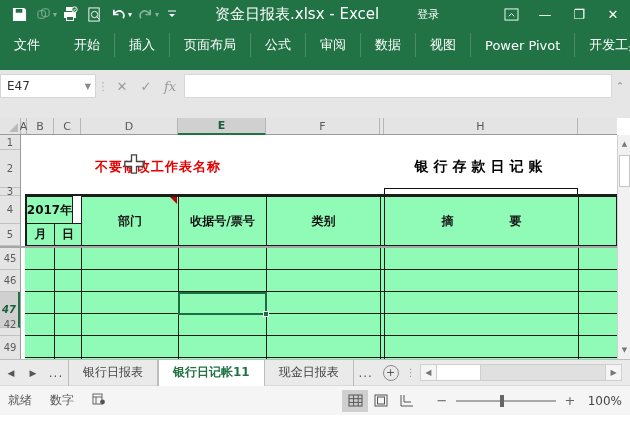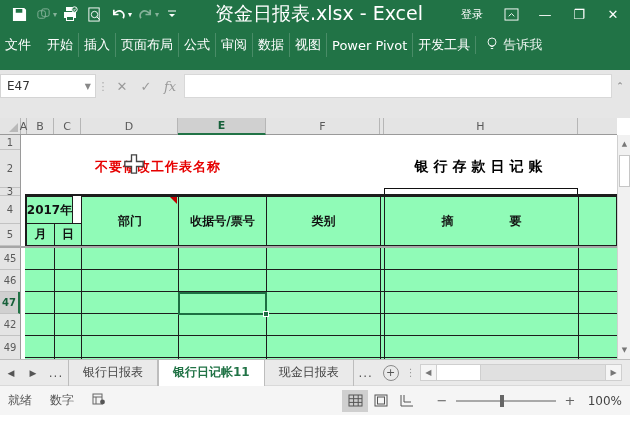--- a/index.html
+++ b/index.html
@@ -7,30 +7,30 @@
     font-family:"DejaVu Sans","Liberation Sans",sans-serif; }
   .app { width:630px; height:424px; background:#fff; position:relative; }
 
   
   .titlebar { height:28px; background:#217346; display:flex; align-items:center; color:#fff; }
   .qat { display:flex; align-items:center; gap:2px; padding-left:8px; }
   .qicon { width:22px; height:22px; display:flex; align-items:center; justify-content:center; cursor:default; }
   .qicon svg { display:block; }
   .dim { opacity:.45; }
   .caret { font-size:8px; color:#fff; margin-left:-3px; }
-  .tb-title { flex:0 0 auto; margin-left:32px; font-size:19px; white-space:nowrap; }
+  .tb-title { flex:0 0 auto; margin-left:32px; font-size:15px; white-space:nowrap; }
   .signin { margin-left:38px; font-size:11px; }
   .winbtns { margin-left:auto; display:flex; align-items:center; }
   .winbtn { width:34px; height:28px; display:flex; align-items:center; justify-content:center;
     font-size:13px; color:#fff; }
 
   
   .rtabs { height:34px; background:#217346; display:flex; align-items:center; color:#fff;
     font-size:13px; }
-  .rtab { padding:0 5px; height:24px; display:flex; align-items:center; border-left:1px solid rgba(255,255,255,.18); white-space:nowrap; }
+  .rtab { padding:0 14px; height:24px; display:flex; align-items:center; border-left:1px solid rgba(255,255,255,.18); white-space:nowrap; }
   .rtab.first { border-left:none; margin-right:6px; }
   .rtab.noborder { border-left:none; }
   .tellme { display:flex; align-items:center; gap:5px; padding:0 10px; border-left:1px solid rgba(255,255,255,.18); color:#e8f2ec; }
   .greenline { height:8px; background:#217346; }
 
   
   .fbar { height:32px; background:#e6e6e6; display:flex; align-items:center; padding:3px 2px 3px 0; border-bottom:0; }
   .namebox { width:96px; height:24px; background:#fff; border:1px solid #d4d4d4; display:flex; align-items:center; font-size:12px; color:#333; padding-left:6px; }
   .nb-caret { margin-left:auto; font-size:8px; color:#888; padding-right:4px; }
   .fdots { width:14px; text-align:center; color:#aaa; font-size:11px; }
@@ -216,21 +216,21 @@
     </div>
 
     <div class="rhcol">
       <div class="rhcell" style="top:0;height:15px;">1</div>
       <div class="rhcell" style="top:15px;height:38px;">2</div>
       <div class="rhcell" style="top:53px;height:8px;">3</div>
       <div class="rhcell" style="top:61px;height:28px;">4</div>
       <div class="rhcell" style="top:89px;height:22px;">5</div>
       <div class="rhcell" style="top:113px;height:22px;">45</div>
       <div class="rhcell" style="top:135px;height:22px;">46</div>
-      <div class="rhcell sel" style="top:157px;height:22px;">47</div>
+      <div class="rhcell sel" style="top:157px;height:36px;font-style:italic;">47</div>
       <div class="rhcell" style="top:179px;height:22px;">42</div>
       <div class="rhcell" style="top:201px;height:22px;border-bottom:none;text-align:center;">49</div>
     </div>
 
     <div class="warning">不要修改工作表名称</div>
     <div class="sheettitle">银行存款日记账</div>
     <div class="row3box"></div>
 
     <div class="tabletop"></div>
     <div class="tableleft"></div>

